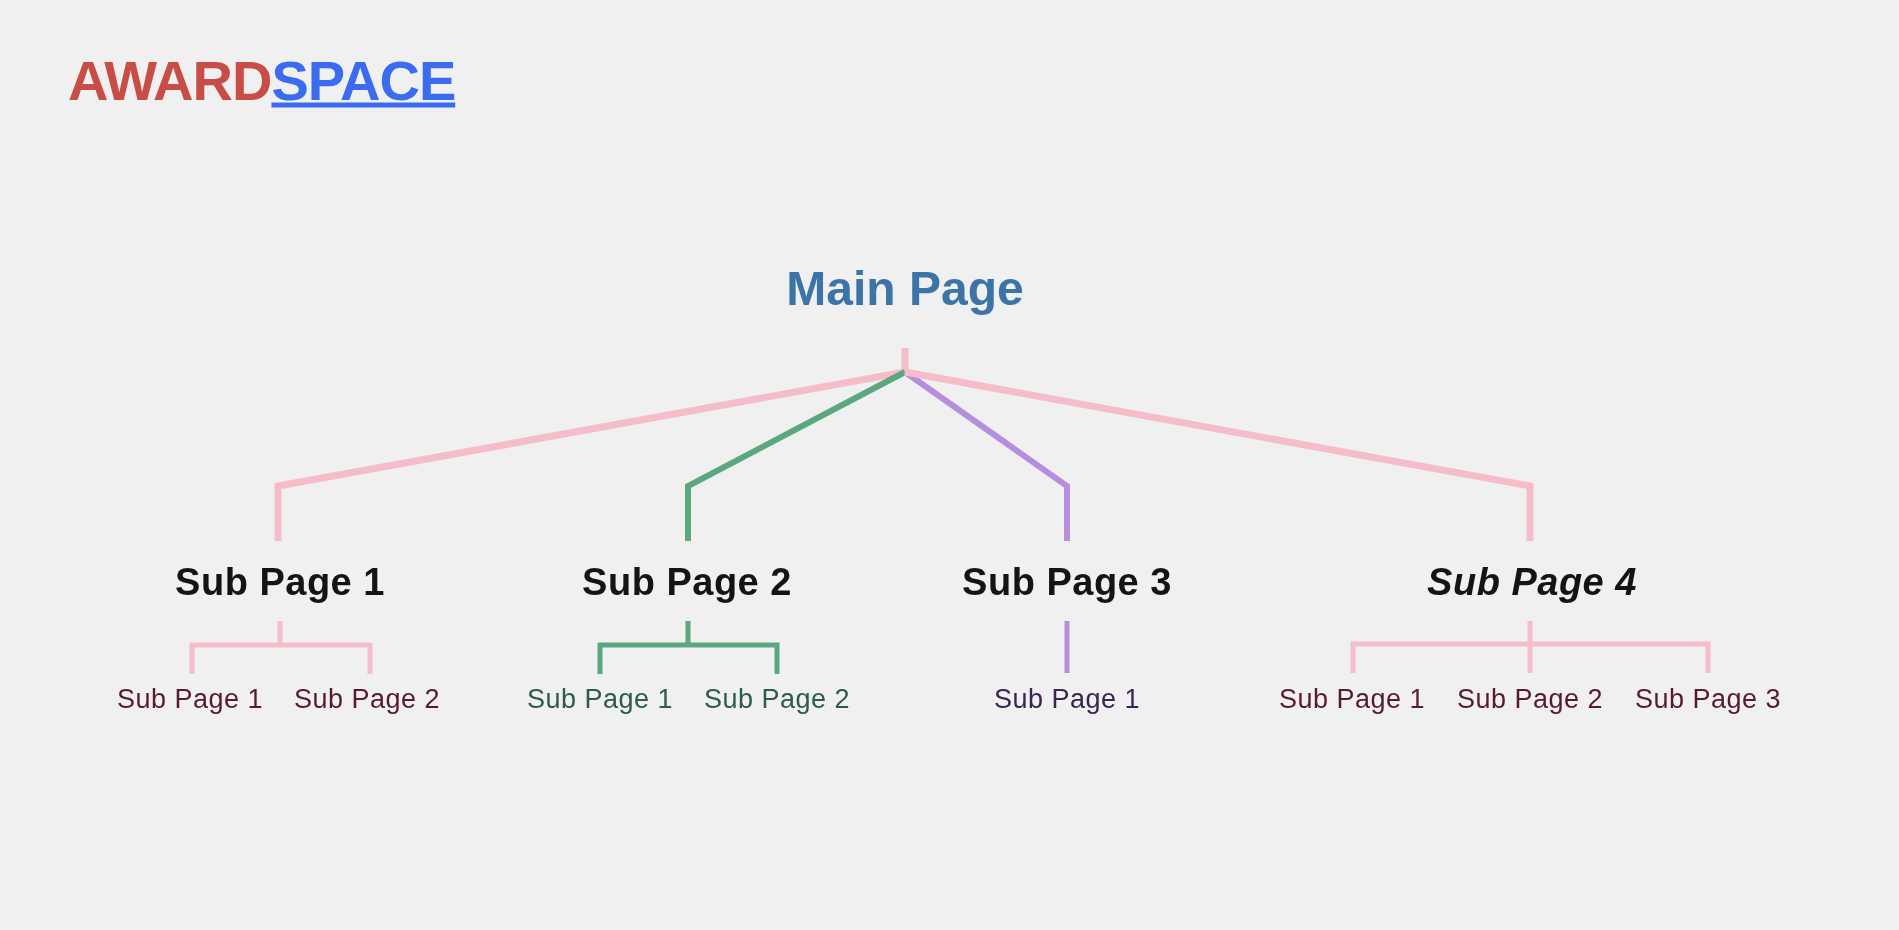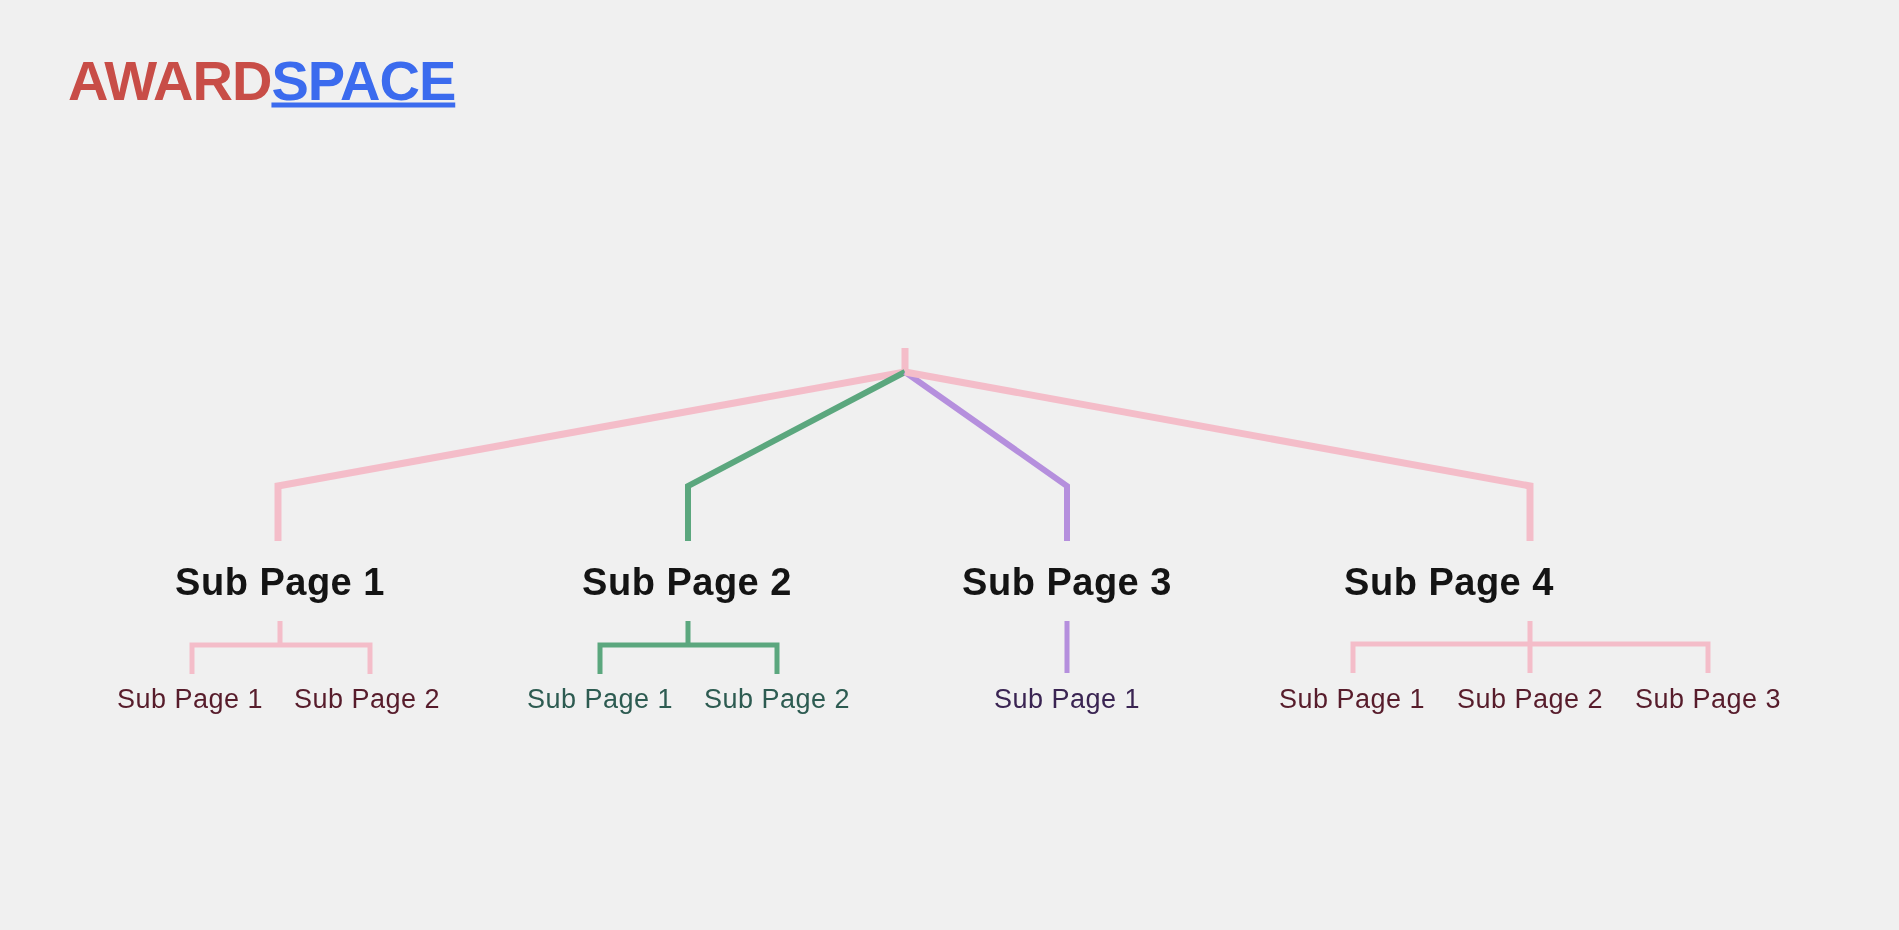--- a/index.html
+++ b/index.html
@@ -92,25 +92,26 @@
 
     <polyline class="stroke-green w5" points="688,621 688,647"></polyline>
     <polyline class="stroke-green w5" points="600,674 600,645 777,645 777,674"></polyline>
 
     <polyline class="stroke-purple w5" points="1067,621 1067,673"></polyline>
 
     <polyline class="stroke-pink w5" points="1530,621 1530,673"></polyline>
     <polyline class="stroke-pink w5" points="1353,673 1353,644 1708,644 1708,673"></polyline>
   </svg>
 
+  <div class="node root-label" style="left:905px; top:288px;">Main Page</div>
 
   <div class="node heading" style="left:280px; top:582px;">Sub Page 1</div>
   <div class="node heading" style="left:687px; top:582px;">Sub Page 2</div>
   <div class="node heading" style="left:1067px; top:582px;">Sub Page 3</div>
-  <div class="node heading" style="left:1449px; top:582px;">Sub Page 4</div>
+  <div class="node heading" style="left:1532px; top:582px;font-style:italic;">Sub Page 4</div>
 
   <div class="node leaf leaf-maroon" style="left:190px; top:699px;">Sub Page 1</div>
   <div class="node leaf leaf-maroon" style="left:367px; top:699px;">Sub Page 2</div>
 
   <div class="node leaf leaf-teal" style="left:600px; top:699px;">Sub Page 1</div>
   <div class="node leaf leaf-teal" style="left:777px; top:699px;">Sub Page 2</div>
 
   <div class="node leaf leaf-purple" style="left:1067px; top:699px;">Sub Page 1</div>
 
   <div class="node leaf leaf-maroon" style="left:1352px; top:699px;">Sub Page 1</div>

